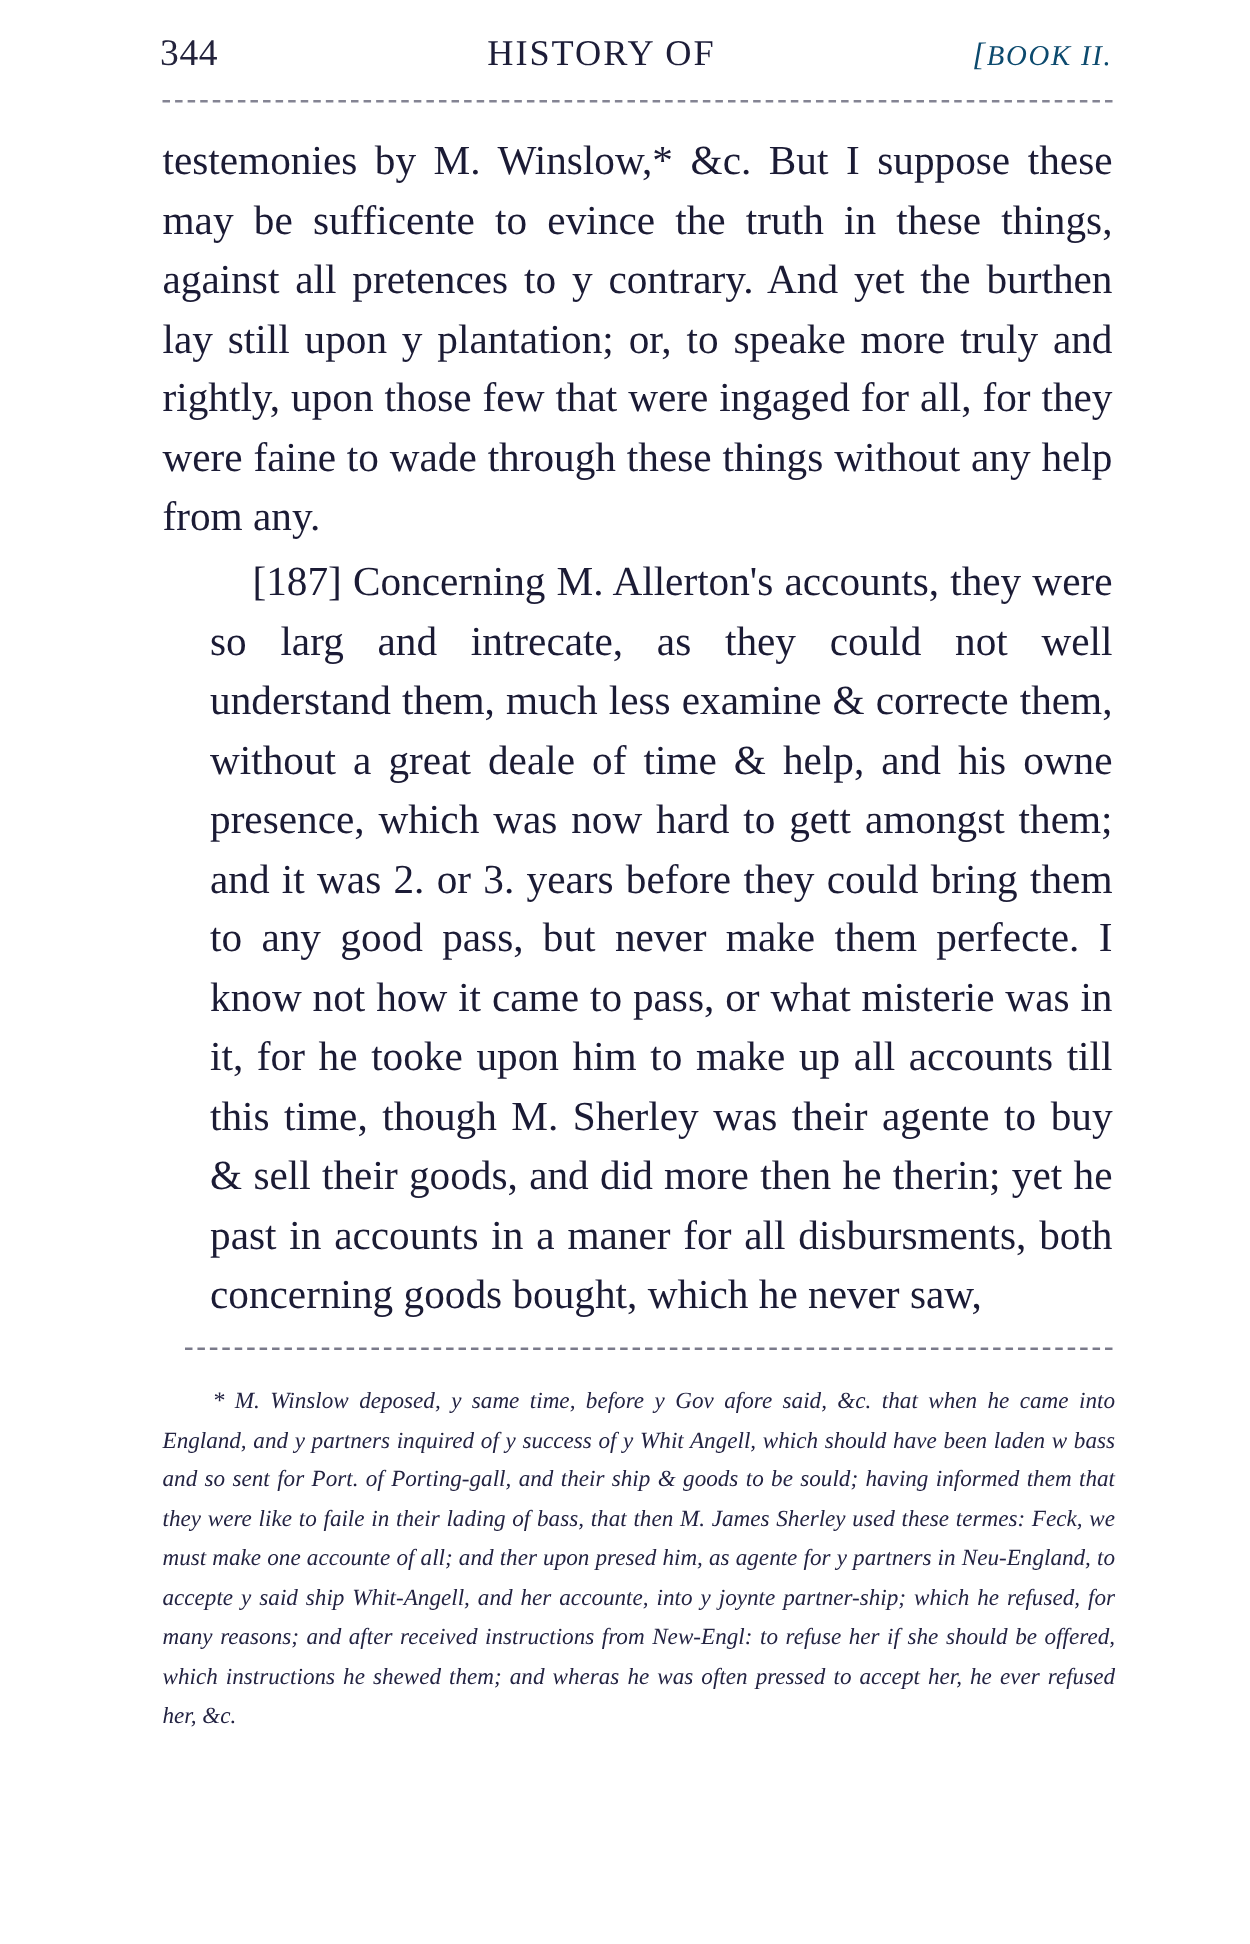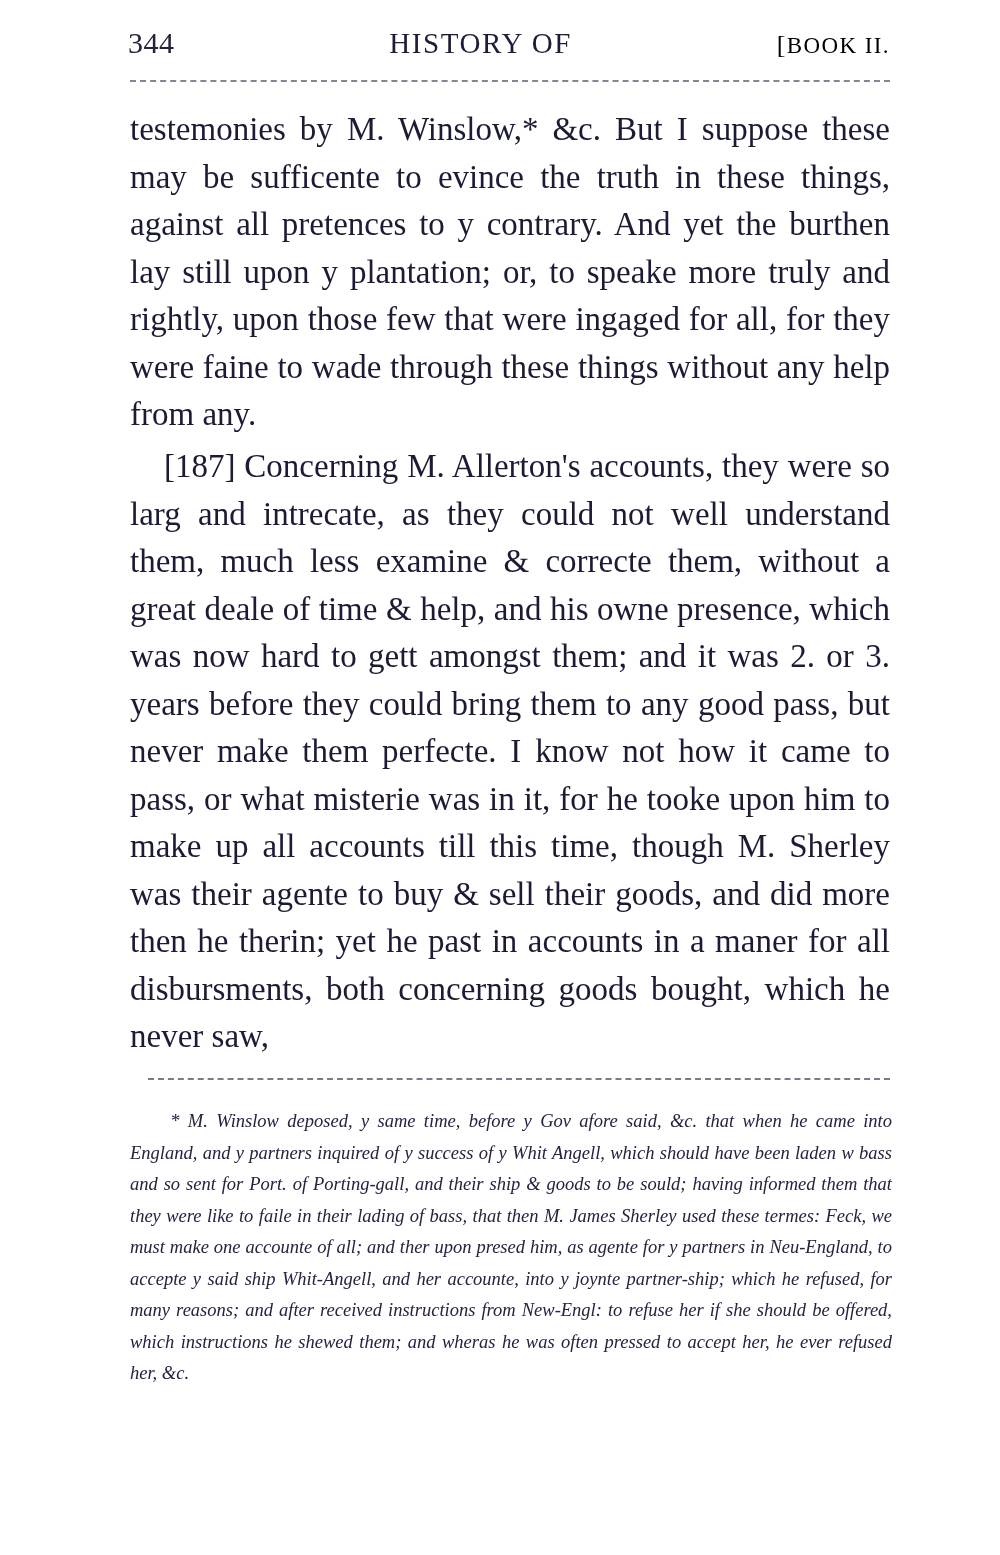--- a/index.html
+++ b/index.html
@@ -43,22 +43,23 @@
     font-size: 29px;
     letter-spacing: 1.6px;
     color: #1d1d38;
     text-transform: uppercase;
     font-variant: small-caps;
     margin-left: 10px;
   }
   .head-right {
     font-size: 23px;
     letter-spacing: 1.4px;
-    color: #000000;
+    color: #0c4a6e;
     text-transform: uppercase;
+    font-style: italic;
   }
   .head-right .bracket {
     font-size: 26px;
   }
 
   
   .rule-top {
     position: absolute;
     top: 80px;
     left: 130px;
@@ -90,20 +91,21 @@
   #para1 { top: 106px; }
   #para2 { top: 443px; }
 
   .body-block p {
     margin: 0;
     text-align: justify;
     text-justify: inter-word;
   }
   .body-block p.indent {
     text-indent: 34px;
+    margin-left: 38px;
   }
 
   
   .footnote {
     position: absolute;
     top: 1105px;
     left: 130px;
     width: 762px;
     font-size: 18.5px;
     line-height: 31.5px;

